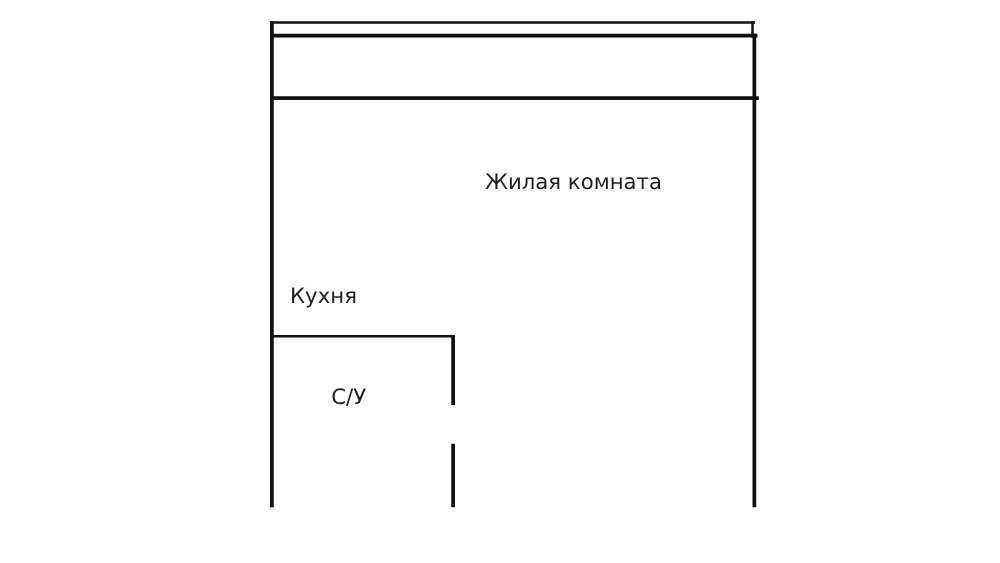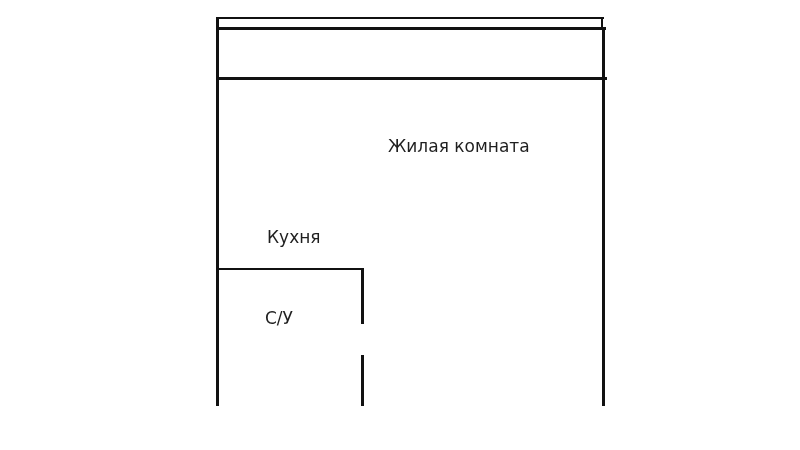--- a/index.html
+++ b/index.html
@@ -54,16 +54,16 @@
 
   <div class="wall" style="left:216px; top:268px; width:147px; height:2px;"></div>
   <div class="wall" style="left:361px; top:268px; width:3px; height:56px;"></div>
   <div class="wall" style="left:361px; top:355px; width:3px; height:56px;"></div>
 
   <svg class="door-svg" viewBox="0 0 800 450" xmlns="http://www.w3.org/2000/svg">
     <line x1="410" y1="410.5" x2="443" y2="433.5" stroke="#111111" stroke-width="3" stroke-linecap="butt"></line>
   </svg>
 
   <div class="room-label" style="left:388px; top:136px;">Жилая комната</div>
-  <div class="room-label" style="left:267px; top:227px;">Кухня</div>
+  <div class="room-label" style="left:232px; top:227px;">Кухня</div>
   <div class="room-label" style="left:265px; top:308px;">С/У</div>
 
 </div>
 
 </body></html>

